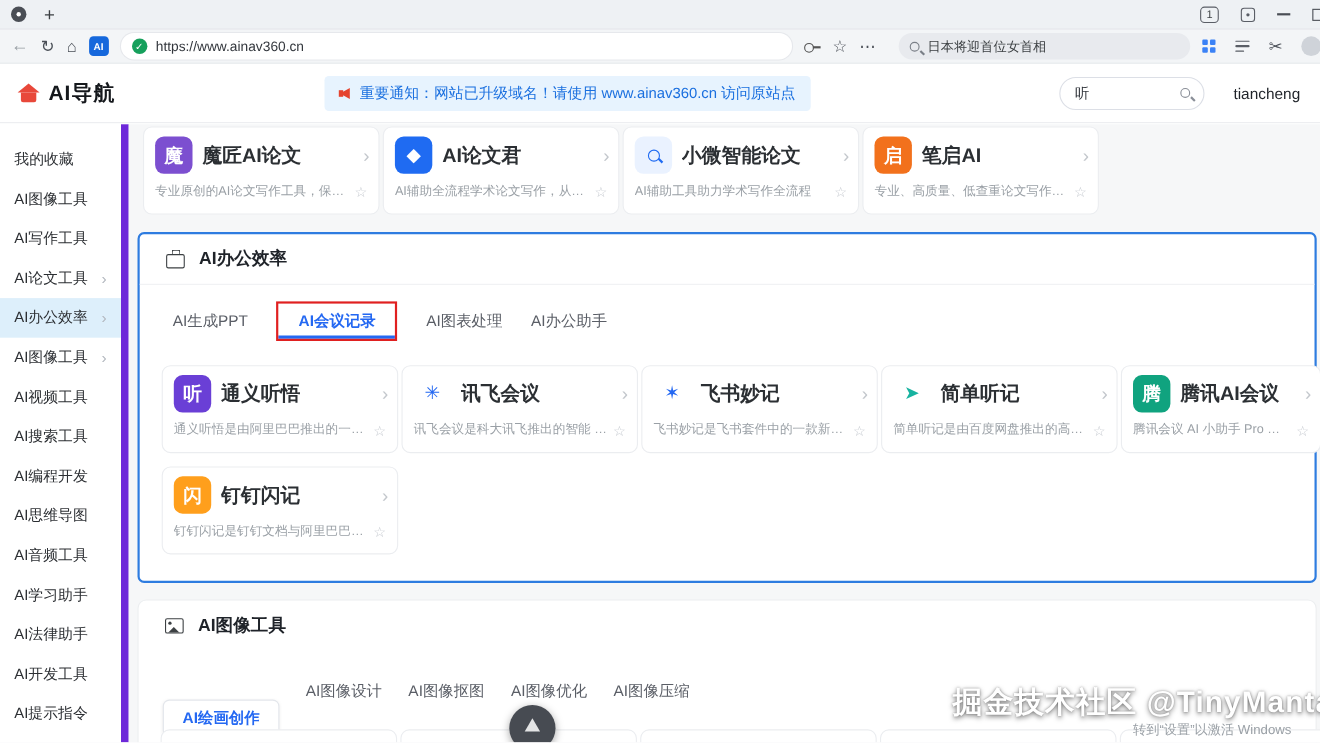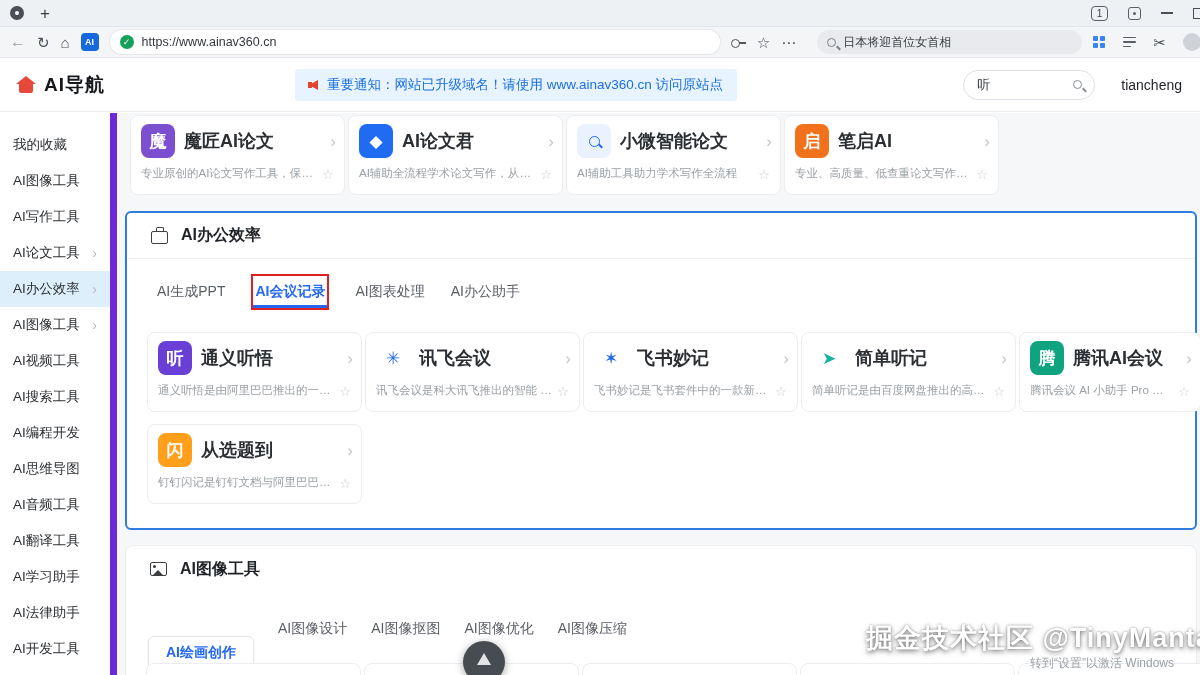--- a/index.html
+++ b/index.html
@@ -86,21 +86,21 @@
   .sec-head { height:46px; display:flex; align-items:center; gap:13px; padding-left:24px; }
   .office .sec-head { border-bottom:1px solid #f0f1f3; }
   .sec-title { font-size:16px; font-weight:800; color:#1f2329; }
   .briefcase { width:17px; height:13px; border:1.8px solid #3c4043; border-radius:2px; position:relative; margin-top:3px; }
   .briefcase::before { content:""; position:absolute; left:4px; top:-5px; width:6px; height:4px; border:1.8px solid #3c4043; border-bottom:none; border-radius:2px 2px 0 0; }
   .pic-ic { width:17px; height:14px; border:1.8px solid #3c4043; border-radius:2px; position:relative; overflow:hidden; }
   .pic-ic::before { content:""; position:absolute; left:2px; top:2px; width:3px; height:3px; border-radius:50%; background:#3c4043; }
   .pic-ic::after { content:""; position:absolute; left:1px; bottom:-1px; border-left:6px solid transparent; border-right:6px solid transparent; border-bottom:6px solid #3c4043; }
   .tabs { display:flex; align-items:center; gap:26px; margin:15px 0 0 30px; height:36px; }
   .tab { font-size:14px; color:#5a5e66; white-space:nowrap; }
-  .tab.red-boxed { border:2px solid #e02020; padding:7px 2px; background:#fff; color:#2468f2; font-weight:700; box-shadow:inset 0 -3px 0 #2468f2; }
+  .tab.red-boxed { border:2px solid #e02020; padding:7px 18px; background:#fff; color:#2468f2; font-weight:700; box-shadow:inset 0 -3px 0 #2468f2; }
   .office-cards { display:grid; grid-template-columns:repeat(5,215px); gap:12px 3px; margin:22px 0 0 20px; }
   .office-cards .card:nth-child(5) { width:182px; }
 
   
   .image-sec { position:absolute; left:8px; top:432px; width:1072px; height:240px; background:#fff; border:1px solid #eceef0; border-radius:8px; }
   .img-tabs { display:flex; align-items:center; gap:24px; margin:20px 0 0 22px; height:34px; }
   .tab.pill-active { border:1px solid #e3e6eb; border-radius:6px; padding:7px 17px; color:#2468f2; font-weight:700; background:#fff; box-shadow:0 1px 3px rgba(0,0,0,.06); }
   .slivers { display:grid; grid-template-columns:repeat(5,215px); gap:3px; margin:17px 0 0 20px; }
   .sliver { height:60px; background:#fff; border:1px solid #ebedf0; border-radius:8px 8px 0 0; }
 
@@ -209,23 +209,20 @@
       <div class="side-item">
           <span>AI编程开发</span>
         </div>
       <div class="side-item">
           <span>AI思维导图</span>
         </div>
       <div class="side-item">
           <span>AI音频工具</span>
         </div>
       <div class="side-item">
-          <span>AI翻译工具</span>
-        </div>
-      <div class="side-item">
           <span>AI学习助手</span>
         </div>
       <div class="side-item">
           <span>AI法律助手</span>
         </div>
       <div class="side-item">
           <span>AI开发工具</span>
         </div>
       <div class="side-item">
           <span>AI提示指令</span>
@@ -346,21 +343,21 @@
               <span class="chev"></span>
             </div>
             <div class="card-desc">
                 <span class="txt">腾讯会议 AI 小助手 Pro 是腾讯基于最新</span>
                 <span class="fav"></span>
               </div>
           </div>
           <div class="card">
             <div class="card-top">
               <span class="card-icon" style="background: rgb(255, 159, 28); color: rgb(255, 255, 255);">闪</span>
-              <span class="card-title">从选题到</span>
+              <span class="card-title">钉钉闪记</span>
               <span class="chev"></span>
             </div>
             <div class="card-desc">
                 <span class="txt">钉钉闪记是钉钉文档与阿里巴巴达摩院</span>
                 <span class="fav"></span>
               </div>
           </div>
         </div>
       </section>
 

